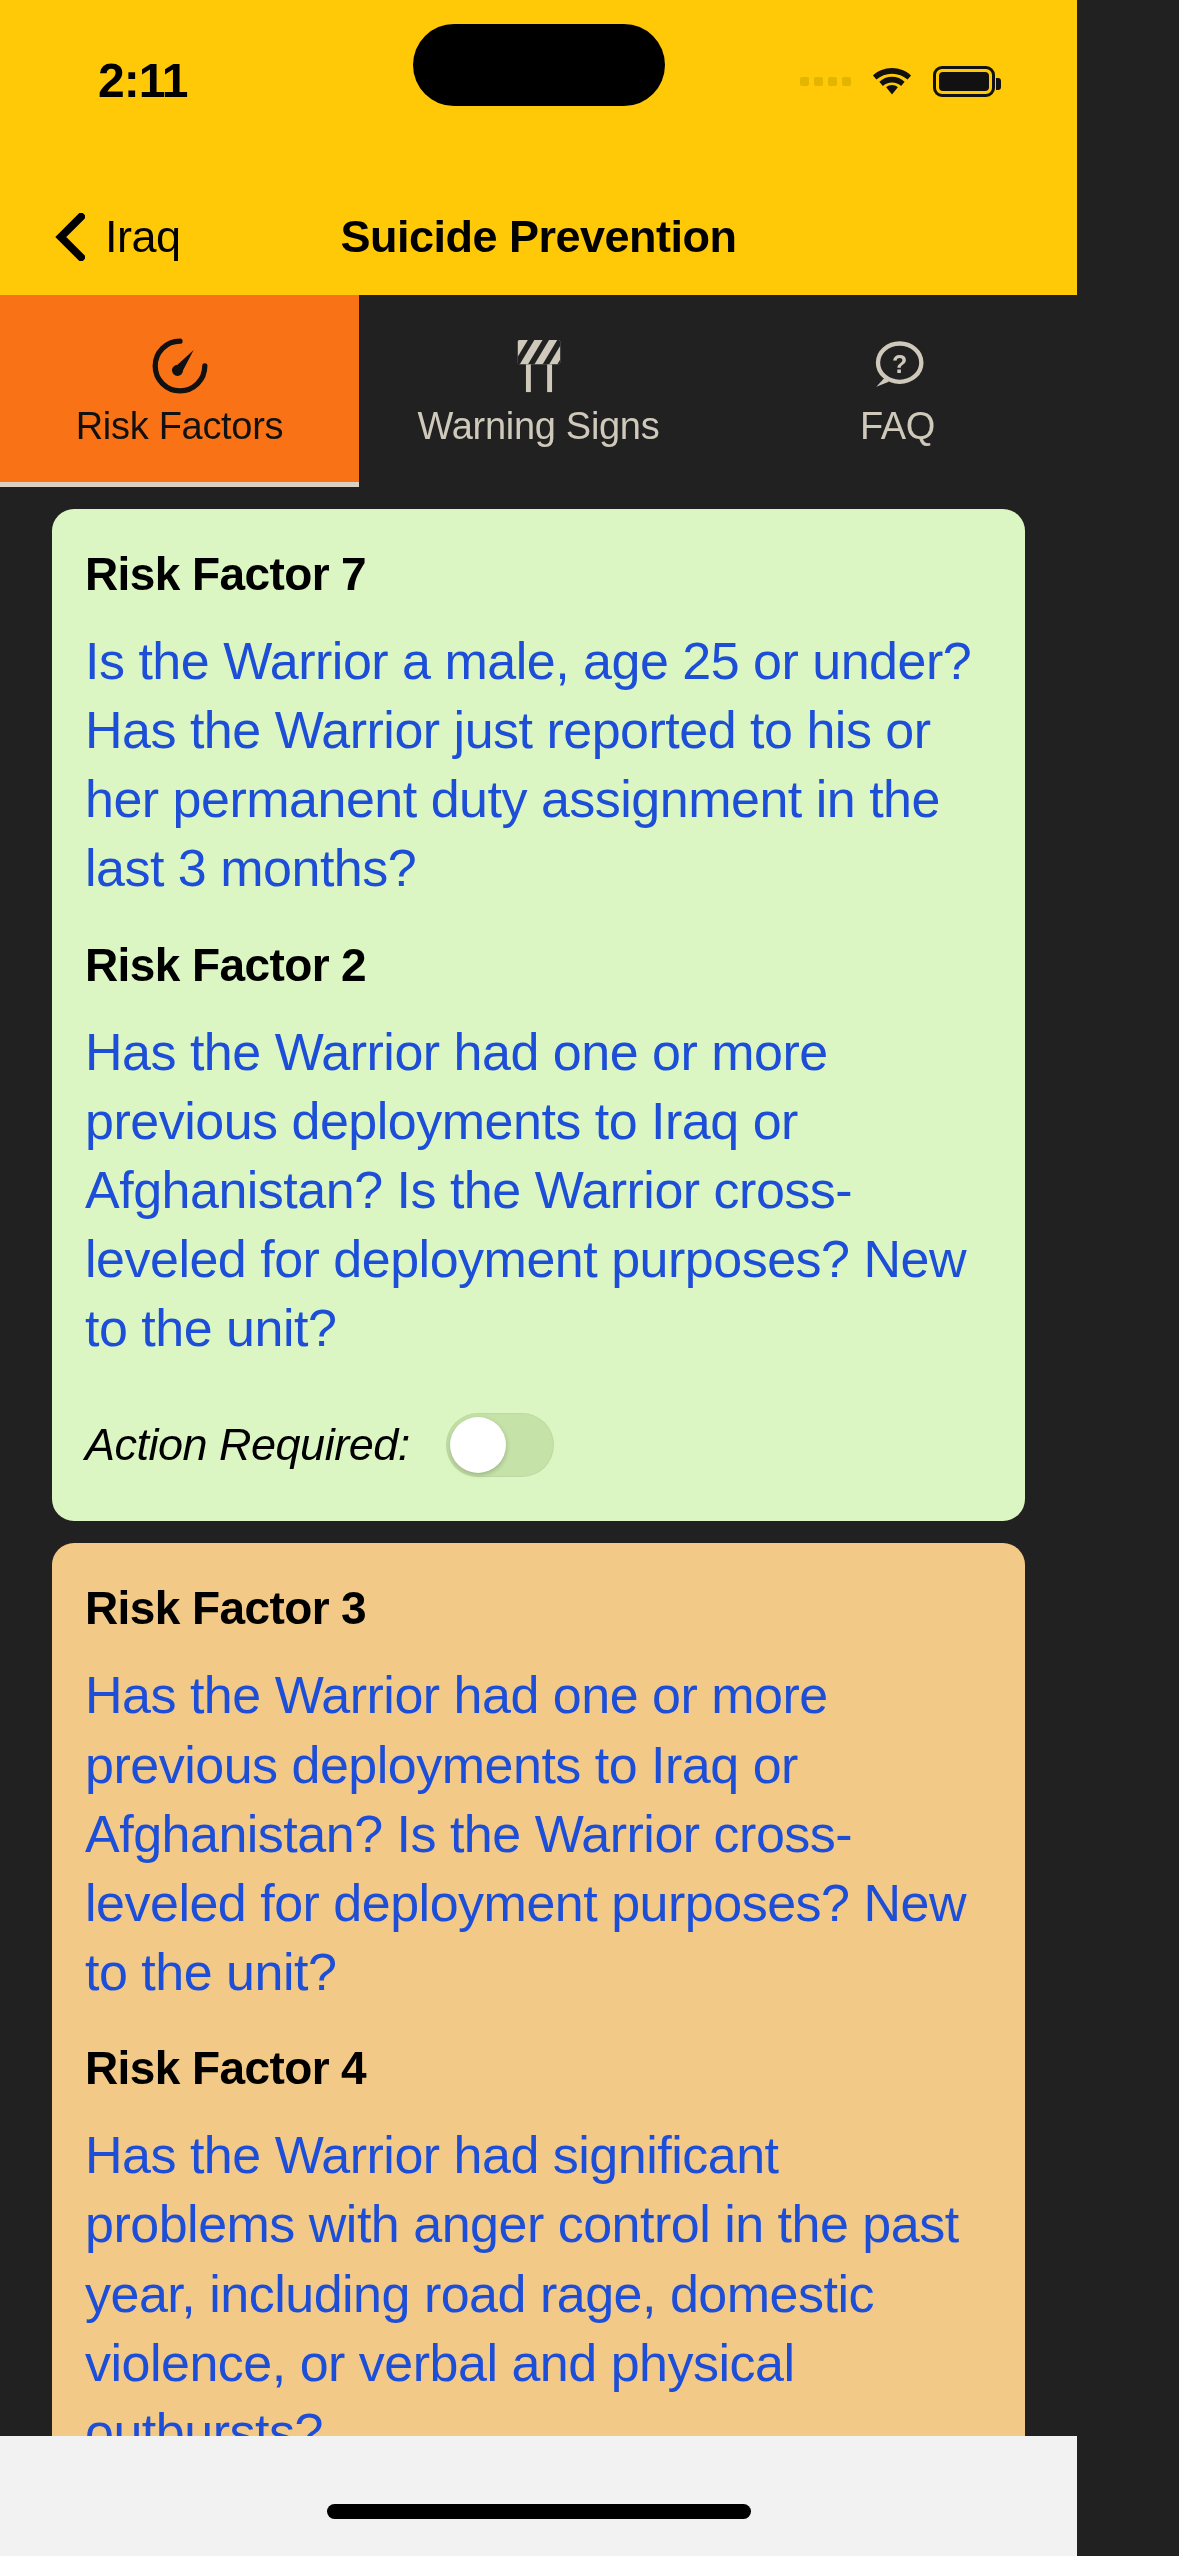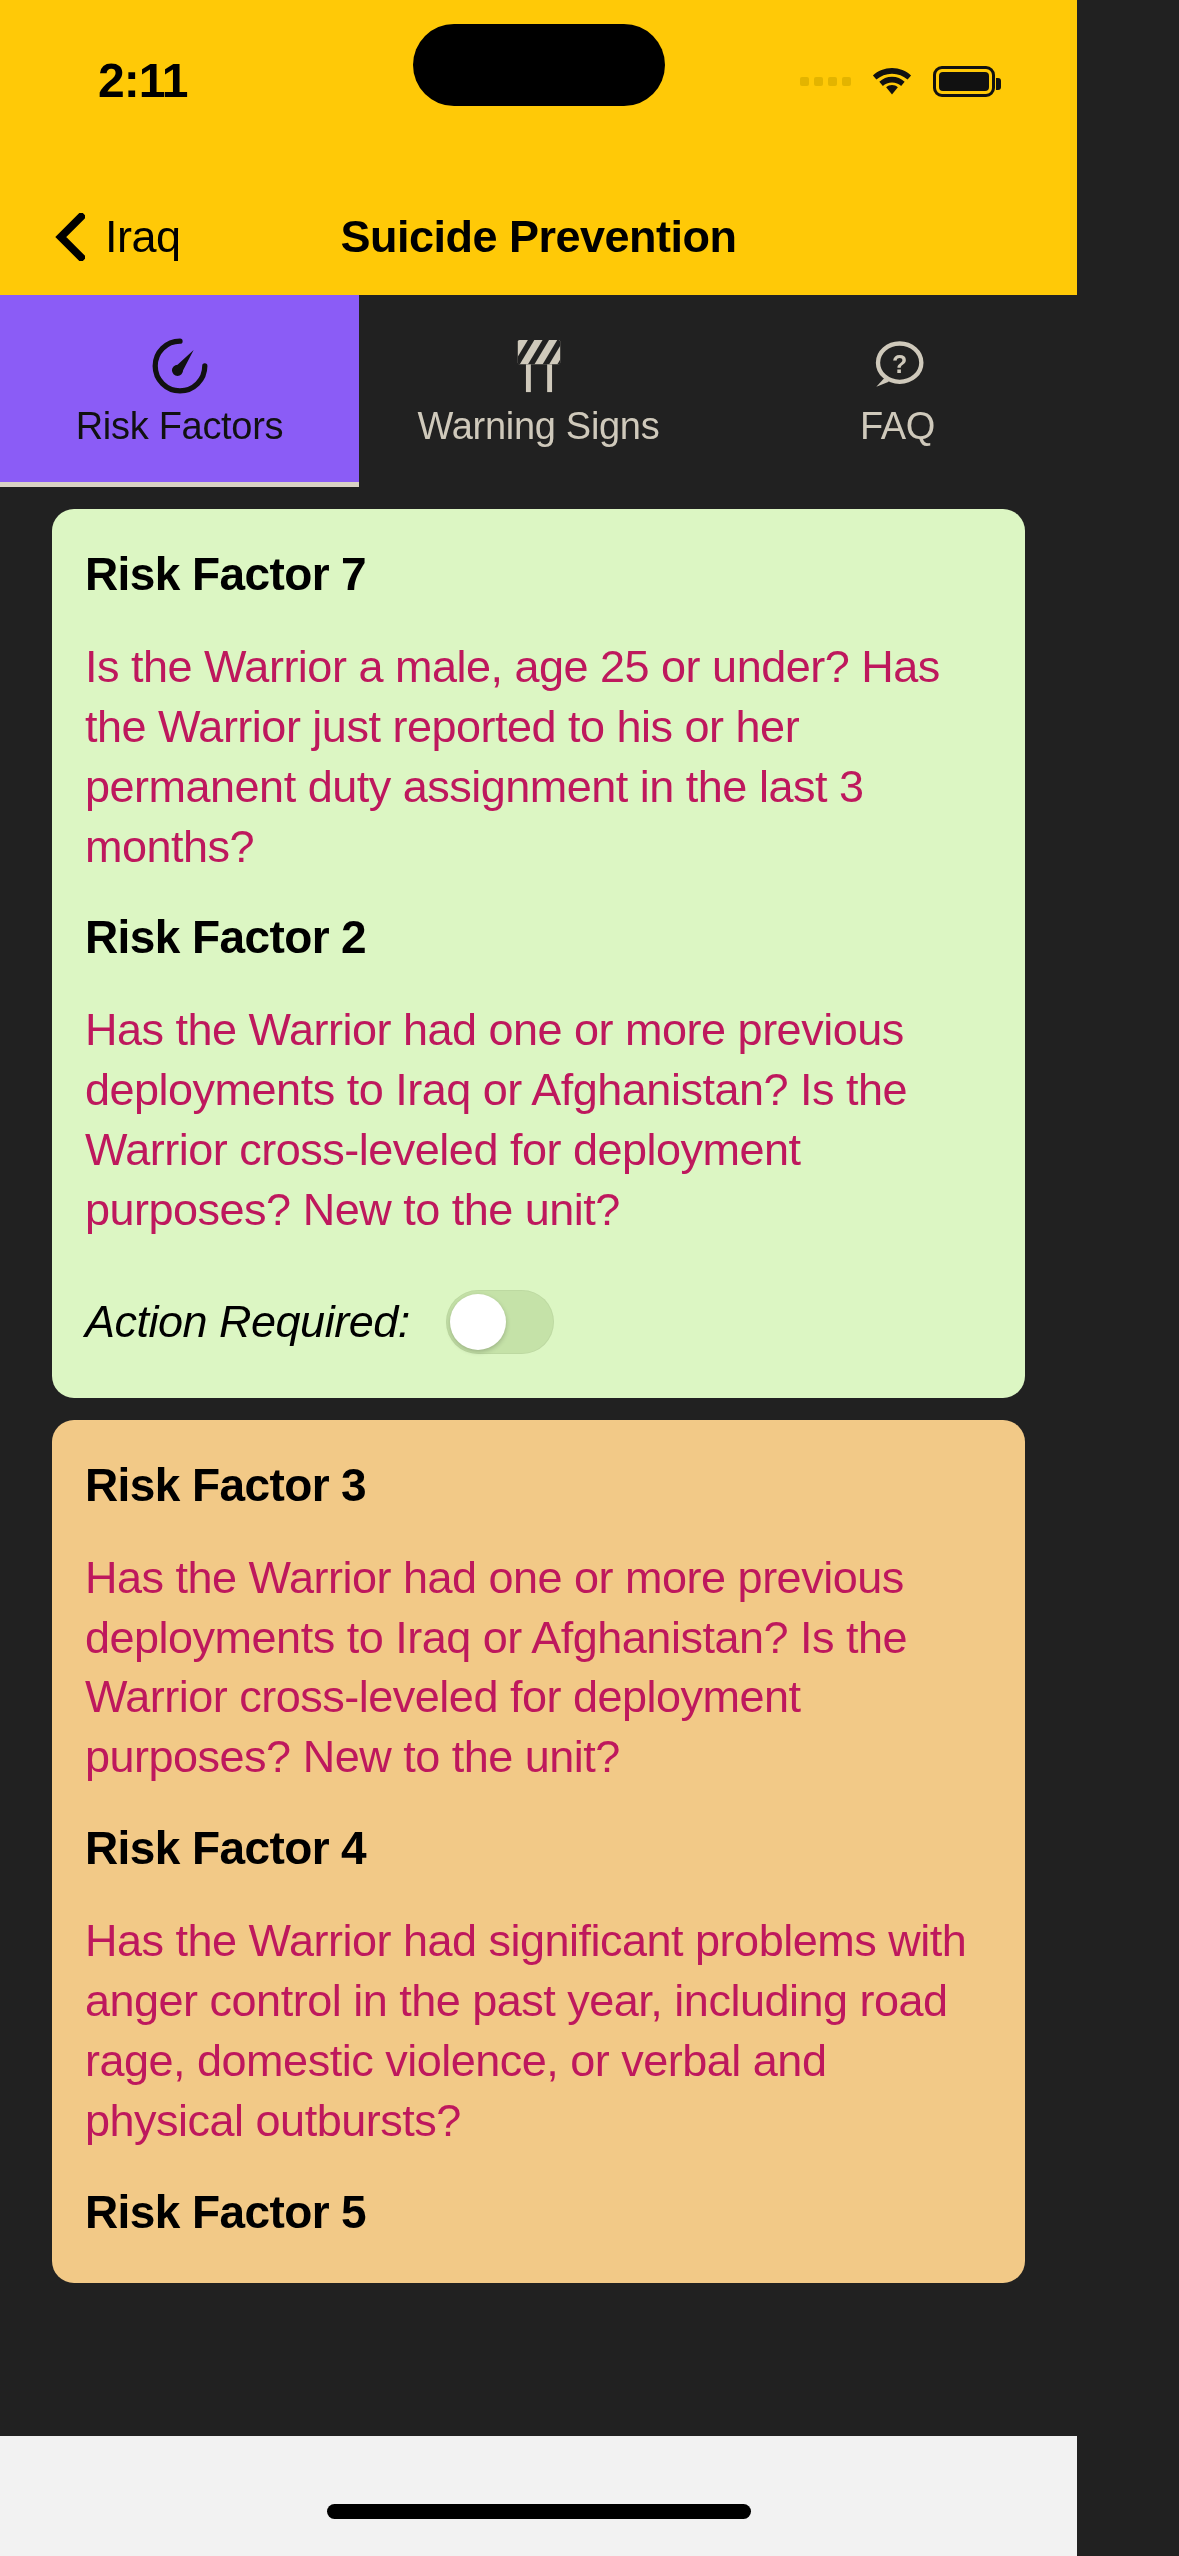--- a/index.html
+++ b/index.html
@@ -60,21 +60,21 @@
 
   
   .tabbar{ display:flex; height:192px; background:#212121; }
   .tab{
     flex:1; display:flex; flex-direction:column;
     align-items:center; justify-content:center; gap:8px;
     cursor:pointer; position:relative;
   }
   .tab .tab-ico{ height:62px; display:flex; align-items:center; justify-content:center; }
   .tab .tab-label{ font-size:38px; letter-spacing:-0.3px; }
-  .tab.active{ background:#8b5cf6; }
+  .tab.active{ background:#f97316; }
   .tab.active .tab-label{ color:#111; }
   .tab.inactive .tab-label{ color:#CFC9BB; }
   .tab.active::after{
     content:""; position:absolute; left:0; right:0; bottom:0;
     height:5px; background:#D9D2C4;
   }
 
   
   .content{
     position:absolute; top:487px; left:0; right:0; bottom:120px;
@@ -82,22 +82,22 @@
   }
   .card{
     margin:22px 52px 0 52px; border-radius:22px; padding:38px 33px 44px 33px;
   }
   .card.green{ background:#DCF6C3; }
   .card.orange{ background:#F2C987; }
   .card-title{
     font-size:46px; font-weight:700; color:#000; letter-spacing:-0.6px;
   }
   .card-body{
-    font-size:45px; line-height:1.33; color:#be185d;
-    letter-spacing:-0.5px; margin-top:36px; margin-bottom:34px;
+    font-size:52px; line-height:1.33; color:#1d4ed8;
+    letter-spacing:-0.5px; margin-top:26px; margin-bottom:34px;
   }
   .card-body:last-of-type{ margin-bottom:0; }
 
   .action-row{
     display:flex; align-items:center; gap:36px; margin-top:50px;
   }
   .action-label{
     font-size:45px; font-style:italic; color:#000; letter-spacing:-0.5px;
   }
   .switch{

